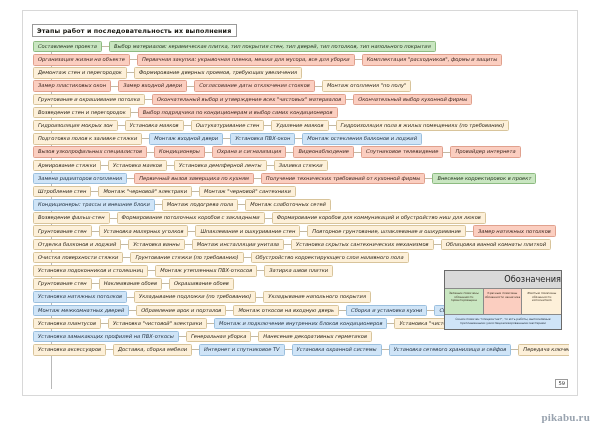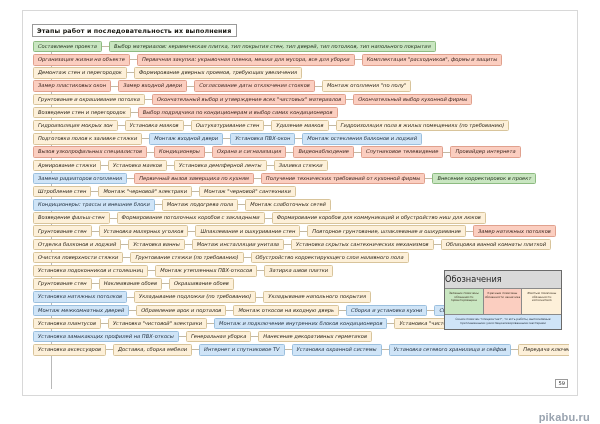--- a/index.html
+++ b/index.html
@@ -94,21 +94,21 @@
     bottom:59px;
     width:118px;
     border:1.4px solid #6a6a6a;
     background:#ffffff;
     box-sizing:border-box;
     z-index:5;
   }
   .legend-title{
     background:#d9d9d9;
     border-bottom:1px solid #8a8a8a;
-    text-align:left;
+    text-align:right;
     font-size:8.2px;
     color:#1d1d1d;
     padding:3.2px 0 3.6px 0;
     font-family:"DejaVu Sans","Liberation Sans",sans-serif;
   }
   .legend-cells{
     display:flex;
   }
   .legend-cell{
     flex:1 1 33.33%;
@@ -149,21 +149,21 @@
   }
   
   .watermark{
     position:absolute;
     right:10px;
     bottom:1px;
     font-size:11px;
     font-weight:bold;
     color:#9aa4b0;
     letter-spacing:.2px;
-    font-family:Liberation Sans, sans-serif;
+    font-family:Liberation Serif, serif;
   }
 </style>
 </head>
 <body>
 
 <div id="page">
 
   <div class="sheet">
     <div class="inner">
 

